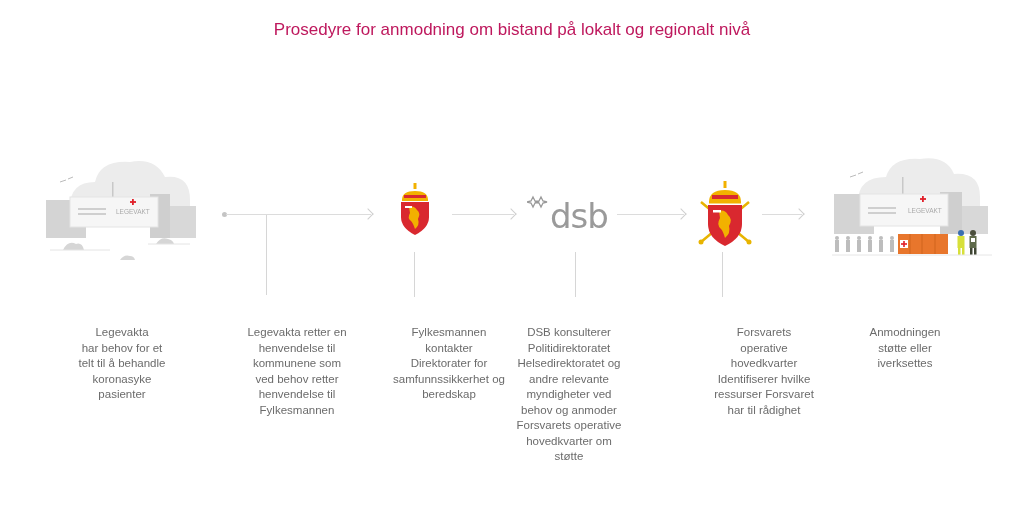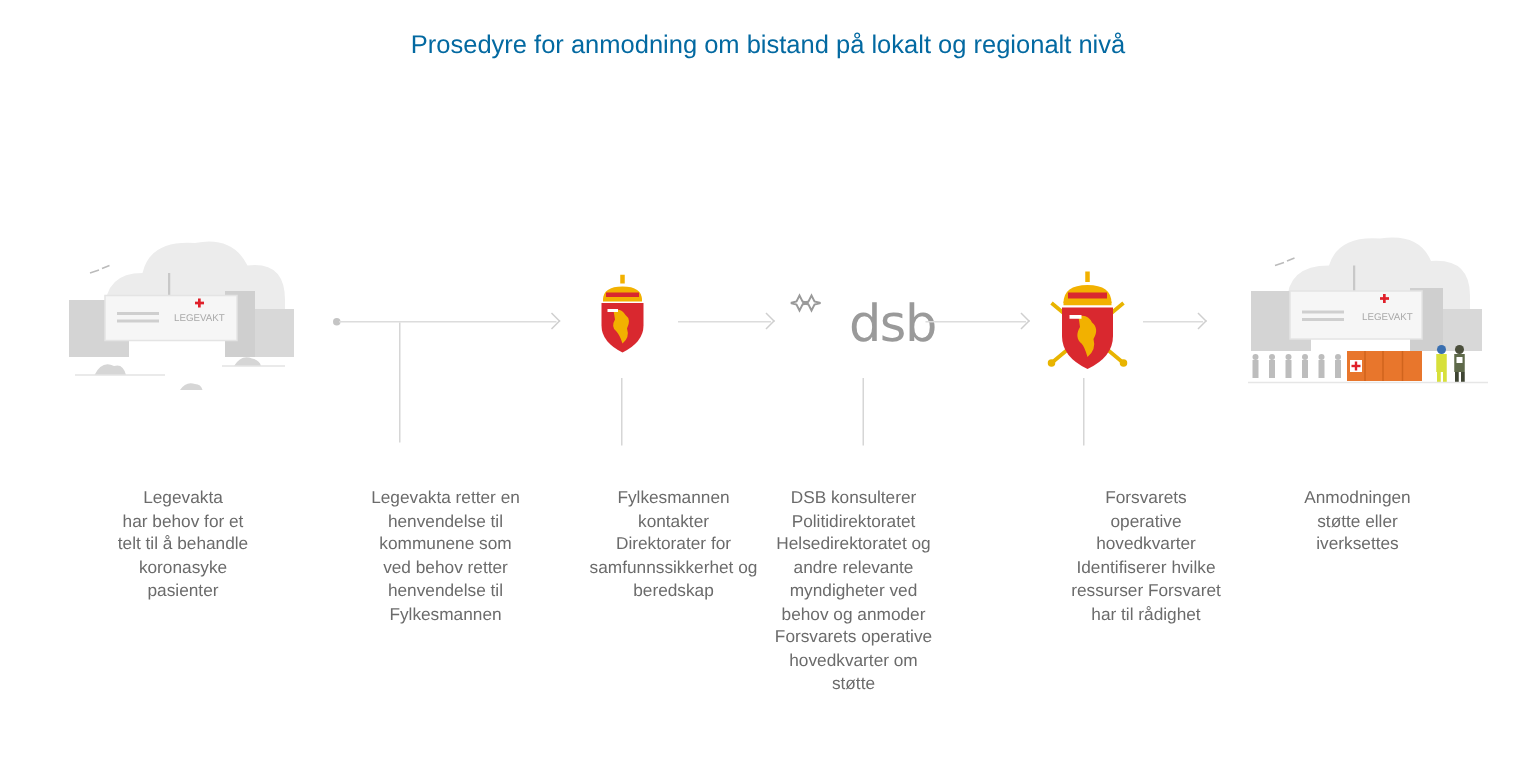--- a/index.html
+++ b/index.html
@@ -1,26 +1,26 @@
 <!DOCTYPE html>
 <html><head>
 <meta charset="utf-8">
 <style>
   html, body { margin:0; padding:0; background:#ffffff; }
   body { width:1024px; height:512px; position:relative; overflow:hidden;
          font-family:"Liberation Sans", "DejaVu Sans", sans-serif; color:#6b6b6b; }
   .title { position:absolute; left:0; top:18px; width:1024px; text-align:center;
-           font-size:17px; line-height:23px; color:#0369a1; }
+           font-size:17px; line-height:23px; color:#be185d; }
   .abs { position:absolute; }
   .hline { position:absolute; height:1px; background:#dcdcdc; }
   .vline { position:absolute; width:1px; background:#d6d6d6; }
   .arrowhead { position:absolute; width:7px; height:7px; border-top:1px solid #cfcfcf; border-right:1px solid #cfcfcf; transform:rotate(45deg); }
   .dot { position:absolute; width:5px; height:5px; border-radius:50%; background:#c4c4c4; }
   .step-text { position:absolute; top:325px; font-size:11.5px; line-height:15.5px; color:#6b6b6b; white-space:pre-line;text-align:center; }
-  .dsb { position:absolute; left:527px; top:193px; height:40px; display:flex; align-items:flex-end;gap:16px; }
+  .dsb { position:absolute; left:527px; top:193px; height:40px; display:flex; align-items:flex-end; }
   .dsb-word { font-size:34px; line-height:34px; color:#9a9a9a; letter-spacing:-1px; font-family:"DejaVu Sans", sans-serif; }
 </style>
 </head>
 <body>
 
 <div class="title">
   <div>Prosedyre for anmodning om bistand på lokalt og regionalt nivå</div>
 </div>
 
 <svg class="abs" style="left:40px;top:152px" width="165" height="118" viewBox="0 0 165 118">

